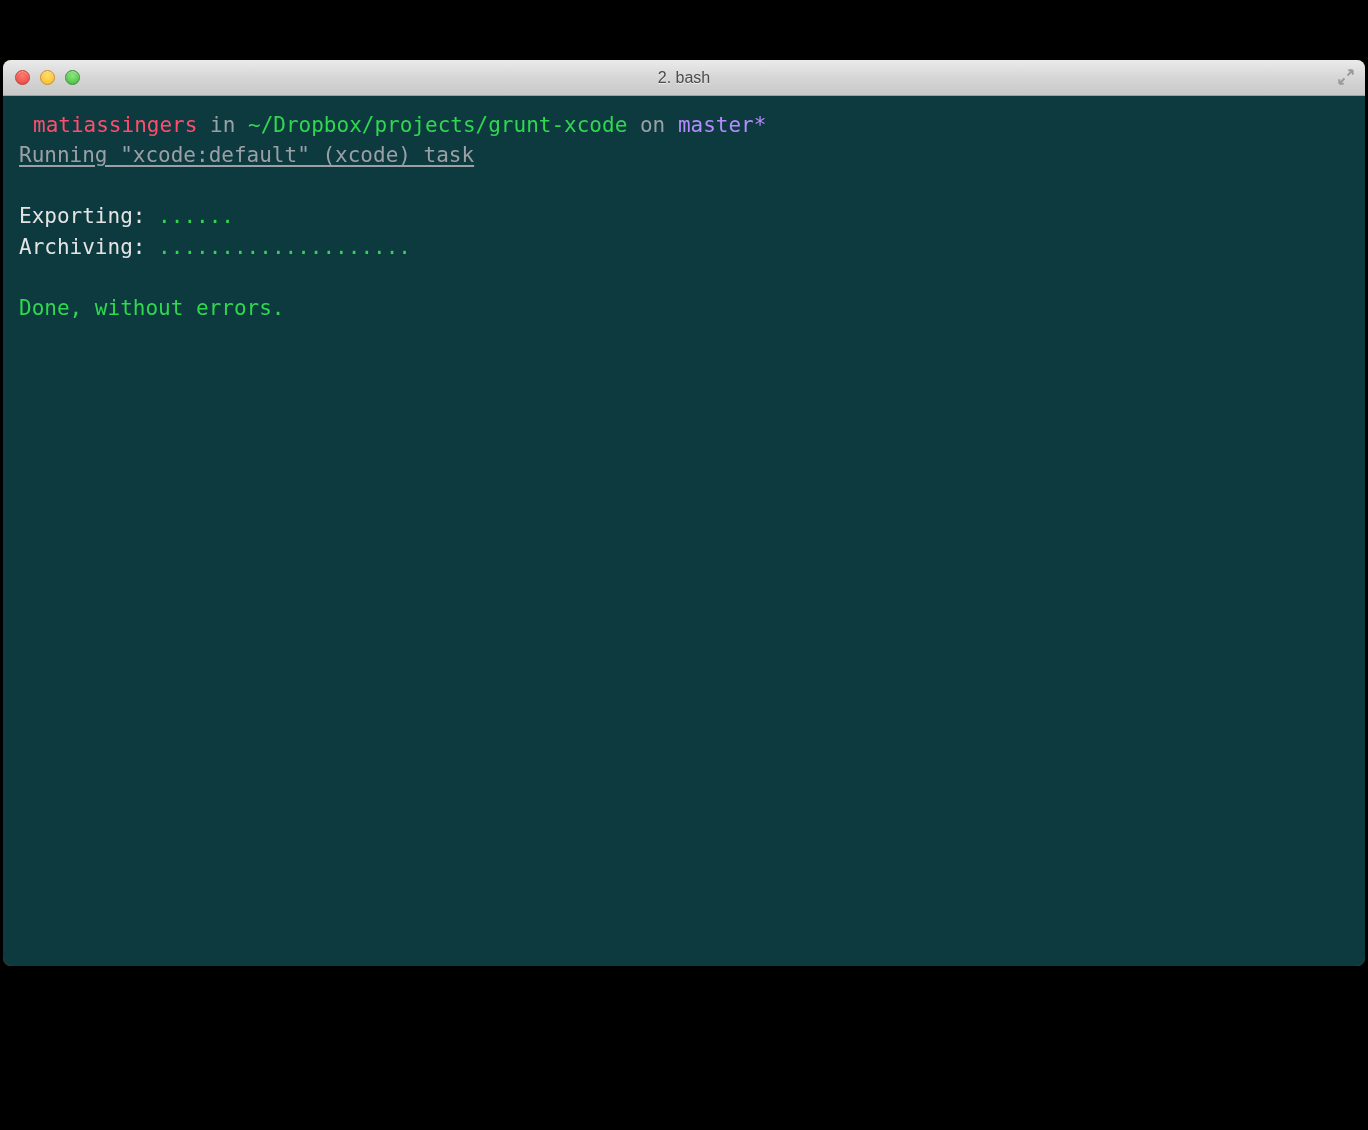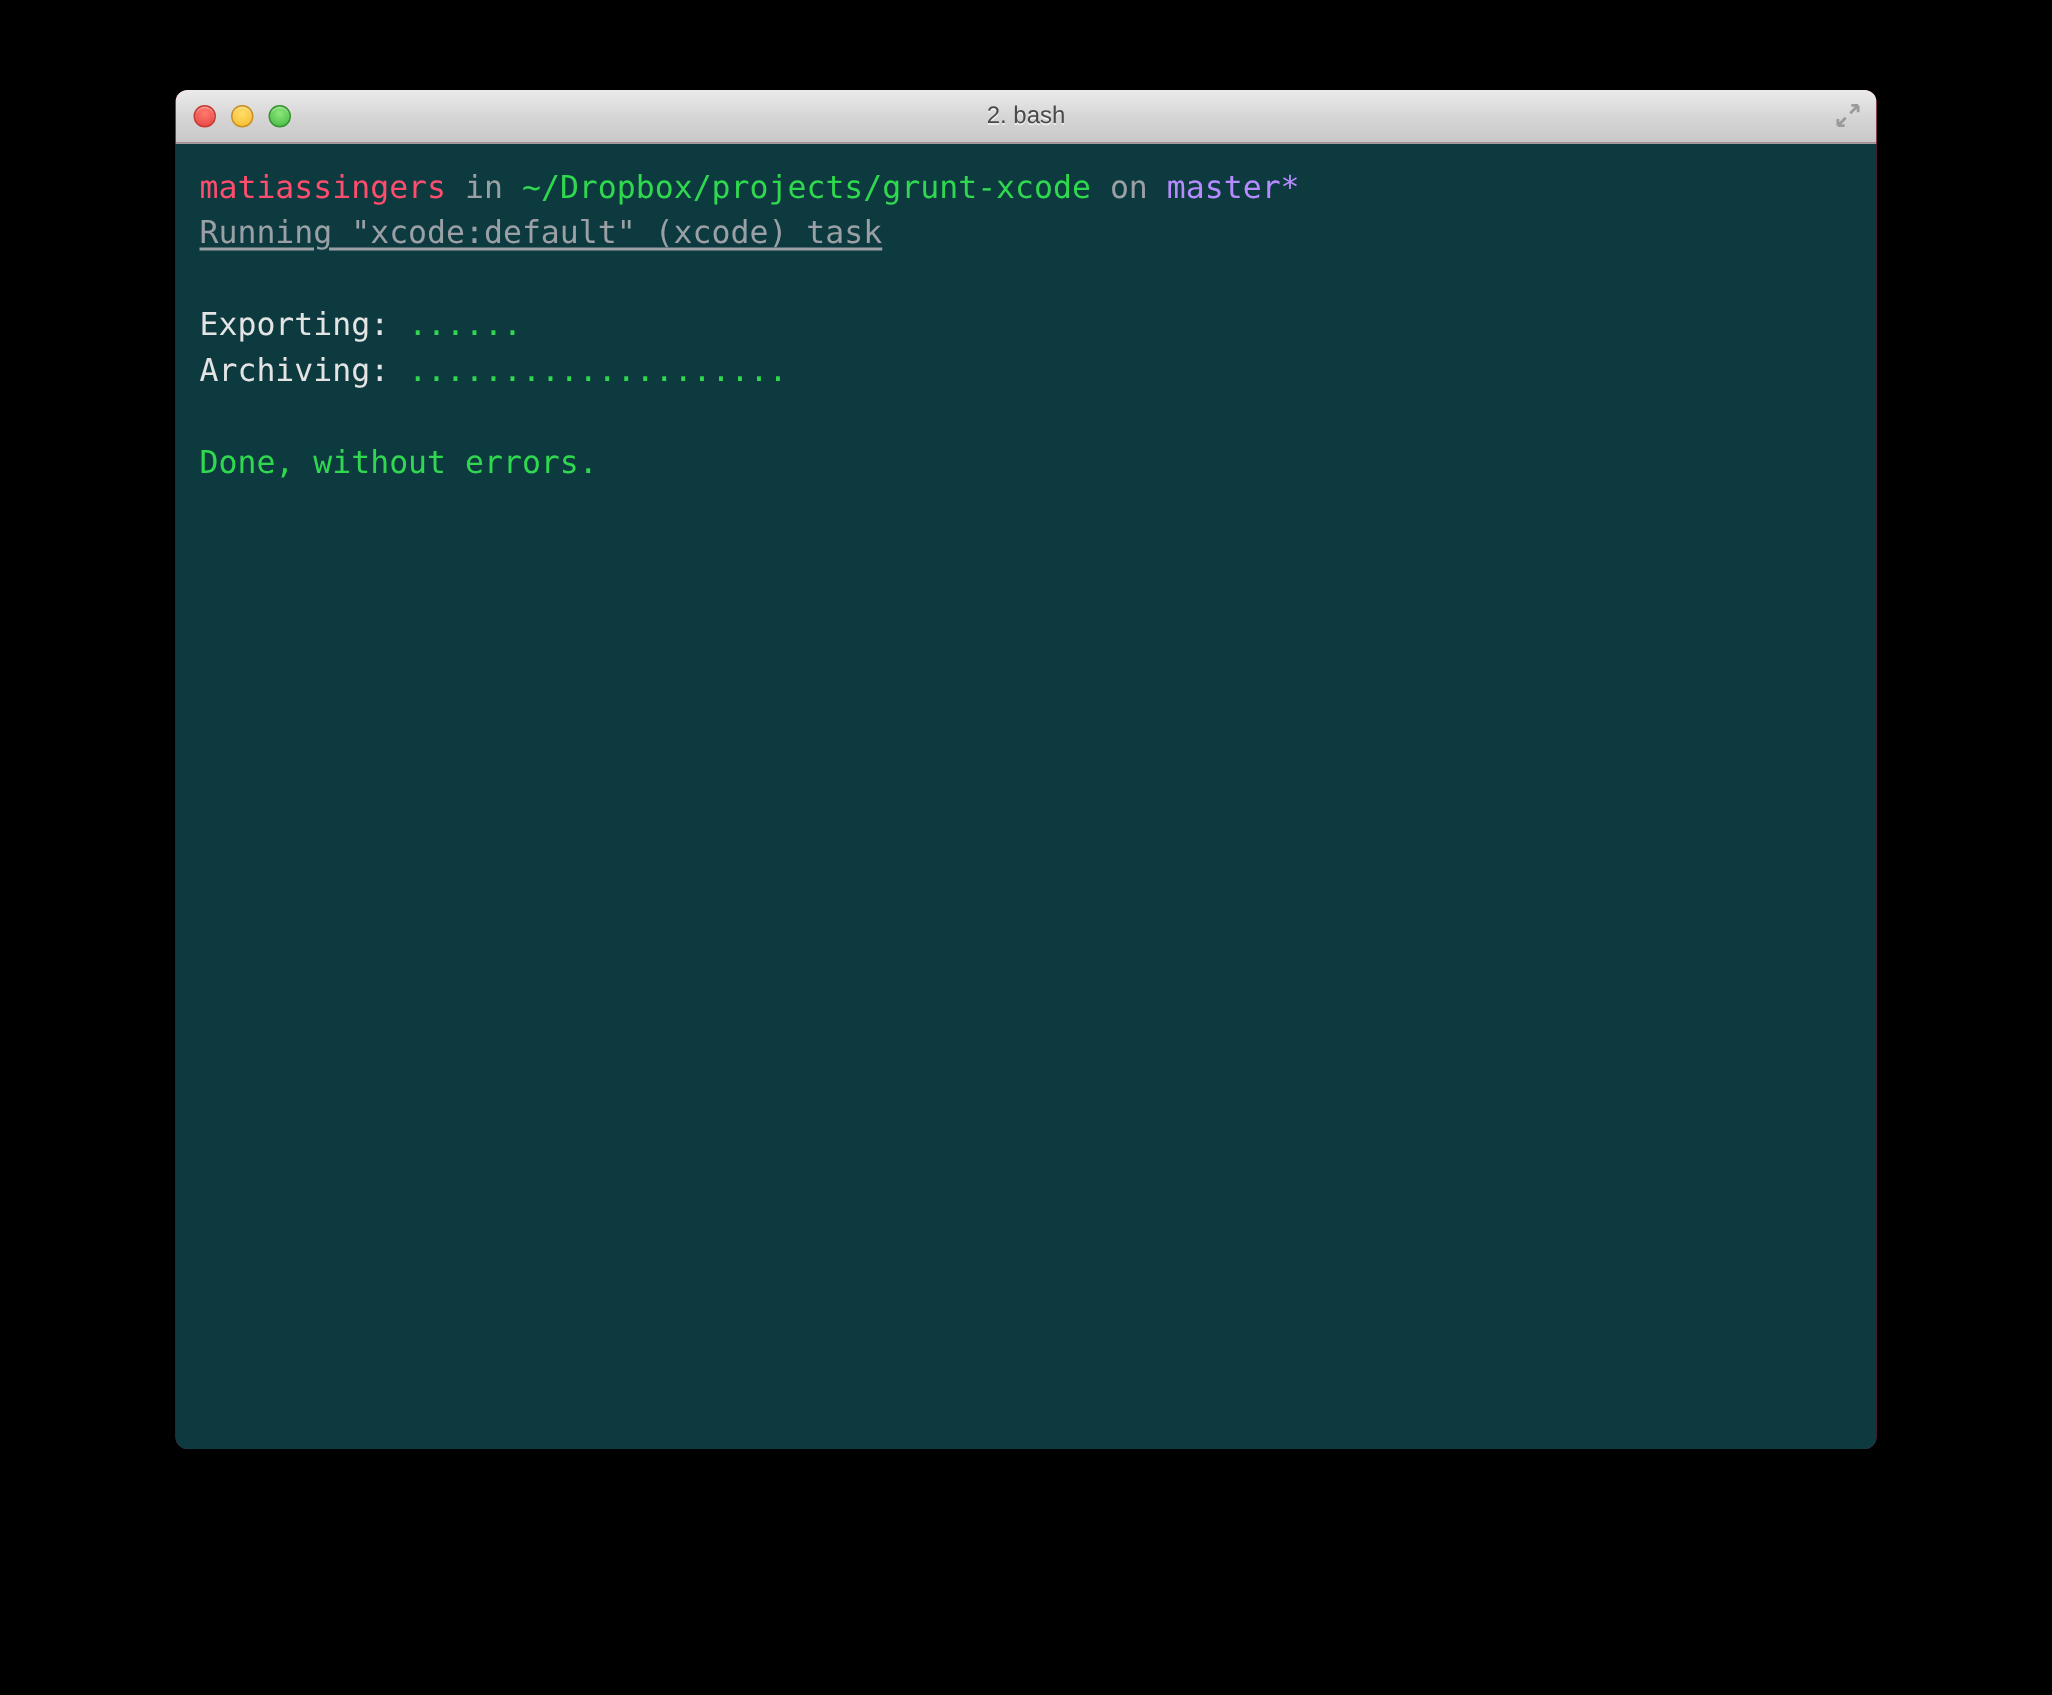--- a/index.html
+++ b/index.html
@@ -11,22 +11,22 @@
       background: #000;
       width: 1368px;
       height: 1130px;
       display: flex;
       align-items: flex-start;
       justify-content: center;
       padding-top: 60px;
       font-family: "Menlo", "Monaco", "Consolas", monospace;
     }
     .window {
-      width: 1134px;
-      background: #be185d;
+      width: 1362px;
+      background: #a16207;
       border-radius: 8px;
       overflow: hidden;
       box-shadow: 0 30px 60px rgba(0,0,0,0.7), 0 0 0 1px rgba(0,0,0,0.3);
     }
     .titlebar {
       height: 36px;
       background: linear-gradient(to bottom, #ebebeb 0%, #d6d6d6 50%, #c8c8c8 100%);
       border-bottom: 1px solid #a0a0a0;
       display: flex;
       align-items: center;
@@ -69,21 +69,21 @@
     }
     .terminal-body {
       background: #0d3a3f;
       padding: 14px 16px;
       min-height: 870px;
       font-size: 21px;
       line-height: 1.45;
       color: #c7c7c7;
       font-family: "Menlo", "Monaco", "Consolas", monospace;
     }
-    .prompt-line { white-space: nowrap; }
+    .prompt-line { white-space: nowrap; margin-left: 14px; }
     .user { color: #ff4d6d; }
     .in-word { color: #9aa0a6; }
     .path { color: #2fd84f; }
     .on-word { color: #9aa0a6; }
     .branch { color: #b58bff; }
     .dollar { color: #9aa0a6; }
     .cmd { color: #9aa0a6; }
     .running-task {
       color: #9aa0a6;
       text-decoration: underline;

